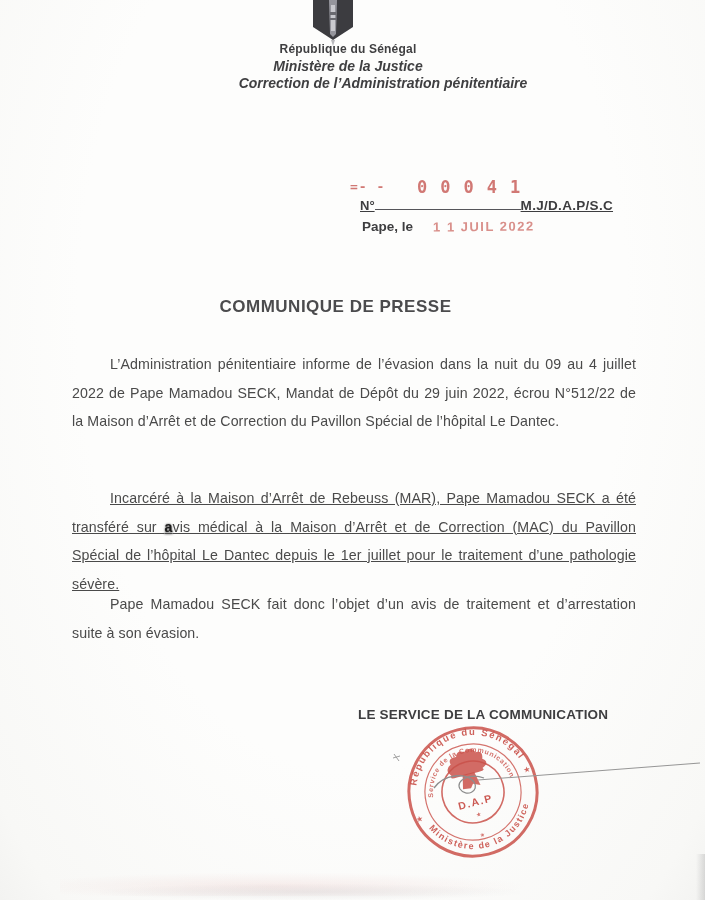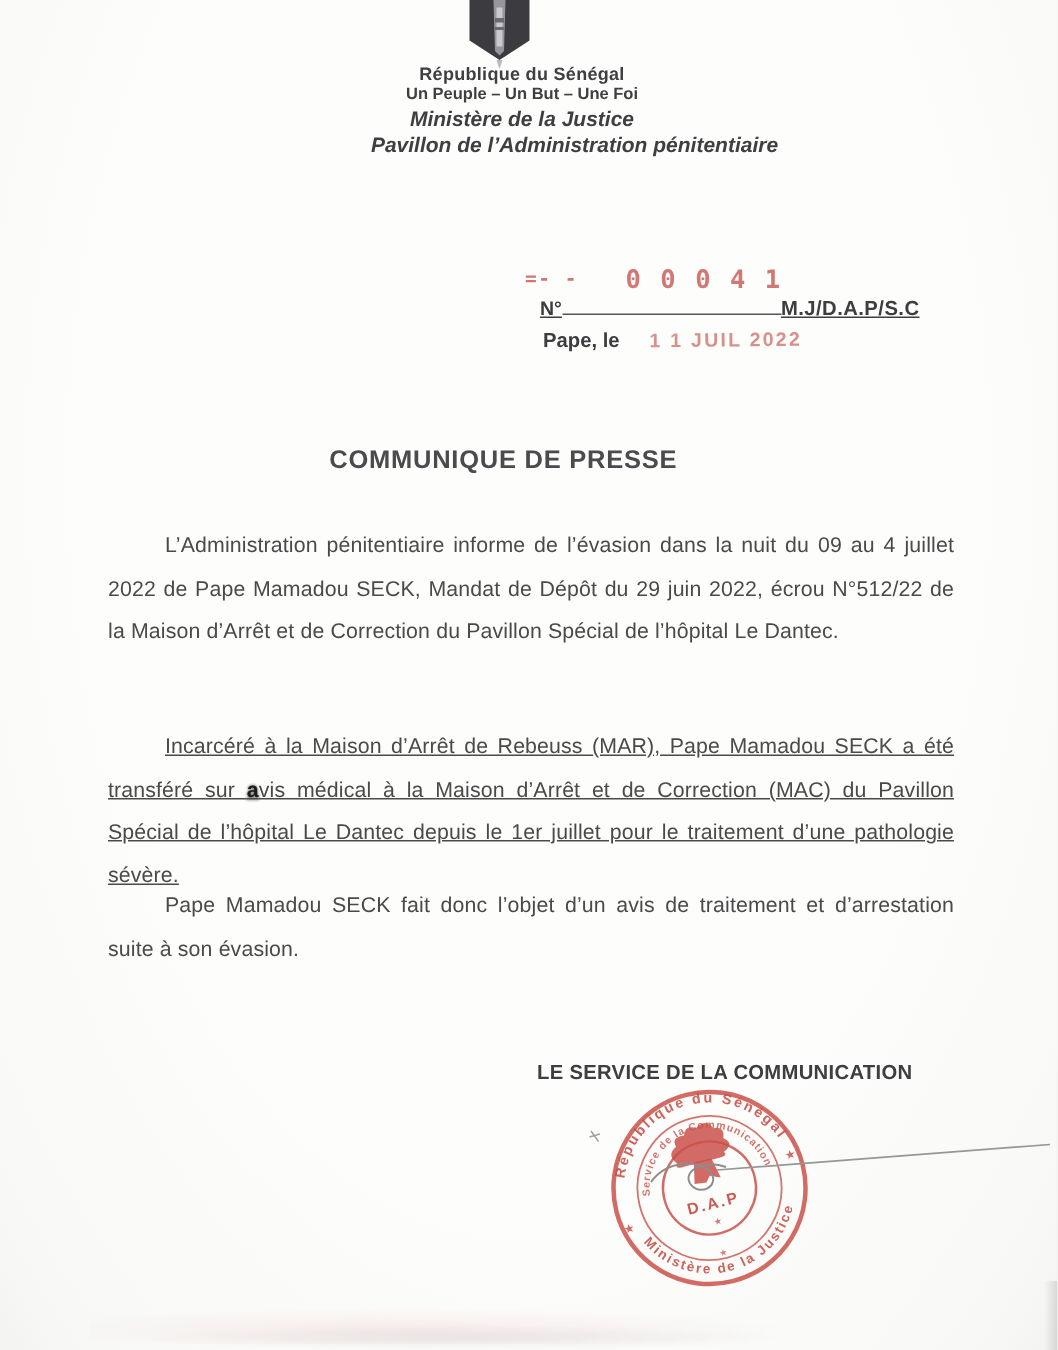--- a/index.html
+++ b/index.html
@@ -65,23 +65,22 @@
       <polygon points="17,0 25,0 24,34 21,37 18,34" fill="#95959c"></polygon>
       <rect x="19" y="5" width="4" height="26" fill="#c9c9ce"></rect>
       <rect x="18" y="12" width="6" height="3" fill="#6a6a70"></rect>
       <rect x="18" y="18" width="6" height="2" fill="#6a6a70"></rect>
       <polygon points="19,40 23,40 21,46" fill="#b9b9bd"></polygon>
     </svg>
   </div>
 
   <header class="letterhead">
     <div class="lh1">République du Sénégal</div>
-    <div class="lh2">Un Peuple – Un But – Une Foi</div>
     <div class="lh3">Ministère de la Justice</div>
-    <div class="lh4">Pavillon de l’Administration pénitentiaire</div>
+    <div class="lh4">Correction de l’Administration pénitentiaire</div>
   </header>
 
   <div class="stamp-number">
     <span class="marks">=- -</span>
     <span class="digits">00041</span>
   </div>
   <div class="ref-line">
     <span>N°</span><span class="ref-underline"></span><span class="ref-suffix">M.J/D.A.P/S.C</span>
   </div>
   <div class="date-line">

